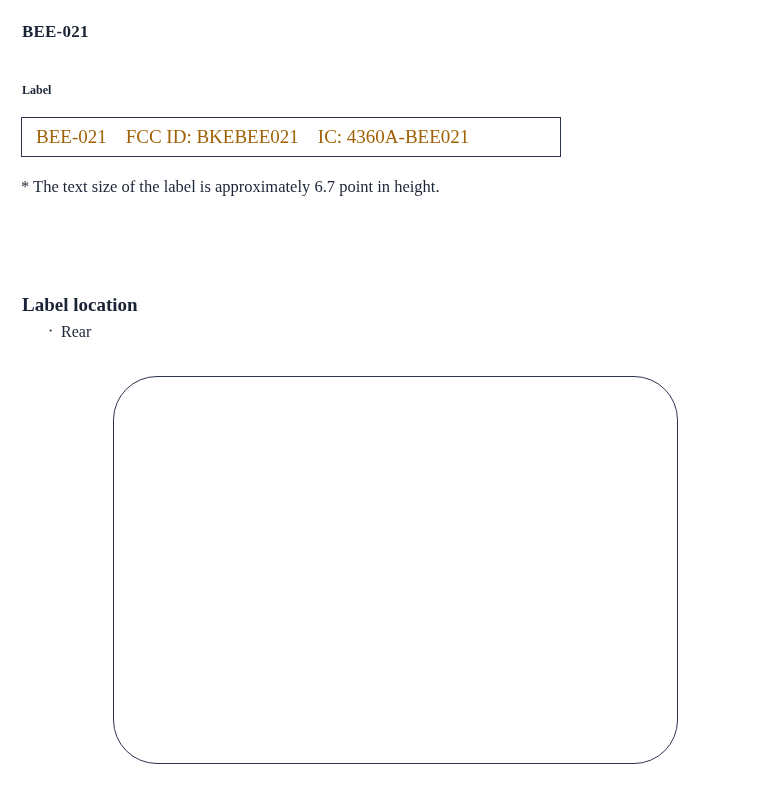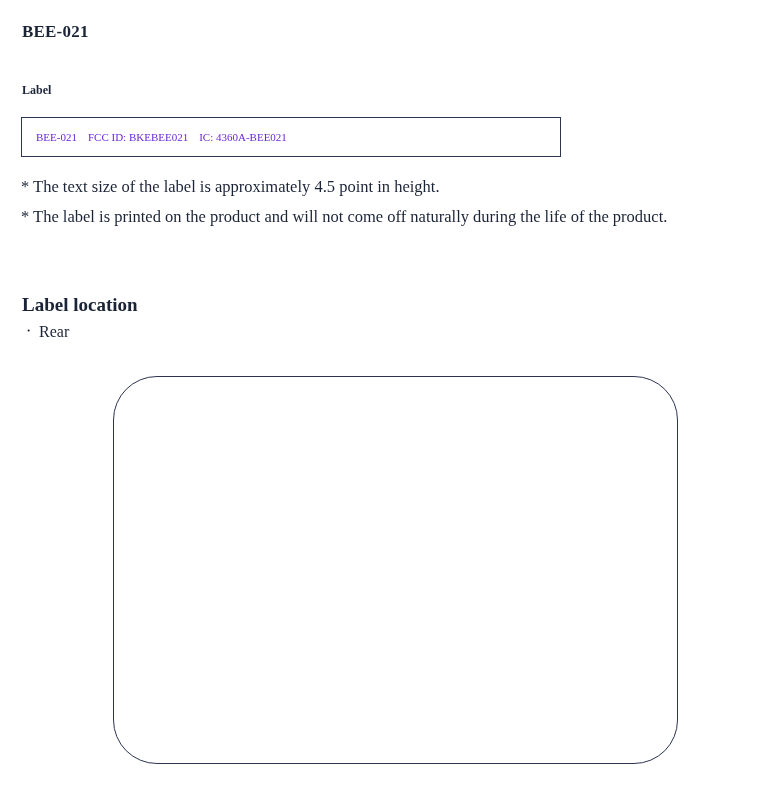--- a/index.html
+++ b/index.html
@@ -50,37 +50,37 @@
     left: 21px;
     top: 117px;
     width: 540px;
     height: 40px;
     border: 1px solid #2b3550;
     box-sizing: border-box;
     display: flex;
     align-items: center;
   }
   .label-box-text {
-    font-size: 11px;
-    color: #6d28d9;
+    font-size: 19px;
+    color: #a16207;
     padding-left: 14px;
     white-space: pre;
   }
   .note {
     position: absolute;
     left: 21px;
     font-size: 16.5px;
     line-height: 30px;
     color: #1b2436;
   }
   .note-1 { top: 172px; width: 730px; }
   .note-2 { top: 202px; width: 730px; }
   .bullet-line {
     position: absolute;
-    left: 22px;
+    left: 44px;
     top: 322px;
     font-size: 16px;
     color: #1b2436;
   }
   .bullet-dot {
     font-size: 13px;
     vertical-align: 2px;
     margin-right: 4px;
   }
   .device-outline {
@@ -101,23 +101,22 @@
 <div class="page">
 
   <div class="doc-title">BEE-021</div>
 
   <div class="section-heading heading-label">Label</div>
 
   <div class="label-box">
     <span class="label-box-text">BEE-021    FCC ID: BKEBEE021    IC: 4360A-BEE021</span>
   </div>
 
-  <div class="note note-1">* The text size of the label is approximately 4.5 point in height.</div>
+  <div class="note note-1">* The text size of the label is approximately 6.7 point in height.</div>
 
-  <div class="note note-2">* The label is printed on the product and will not come off naturally during the life of the product.</div>
 
   <div class="section-heading heading-location">Label location</div>
 
   <div class="bullet-line">
     <span class="bullet-dot">・</span><span>Rear</span>
   </div>
 
   <div class="device-outline">
     
   </div>

